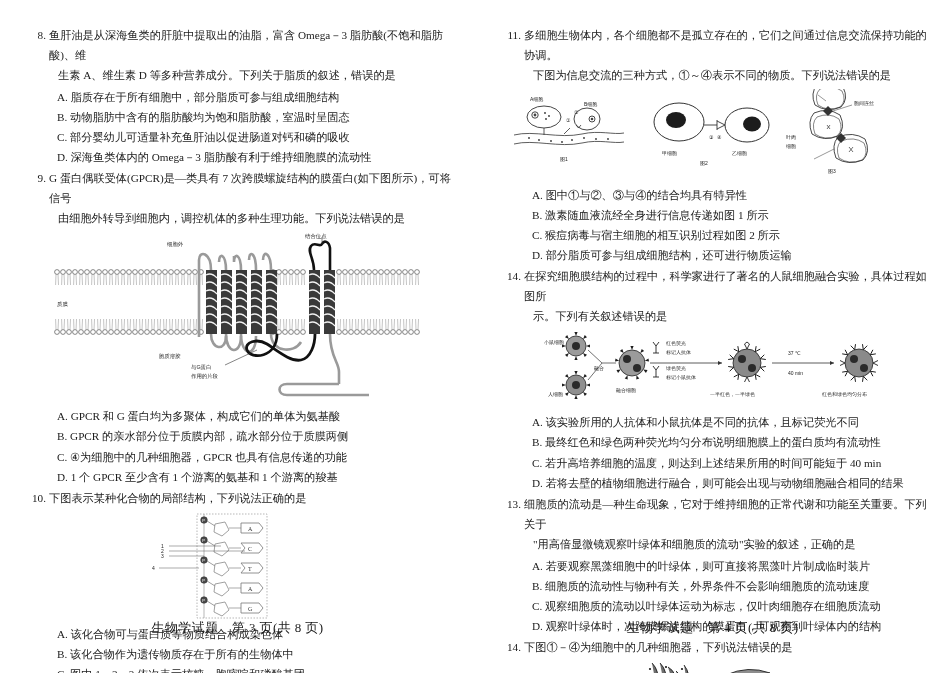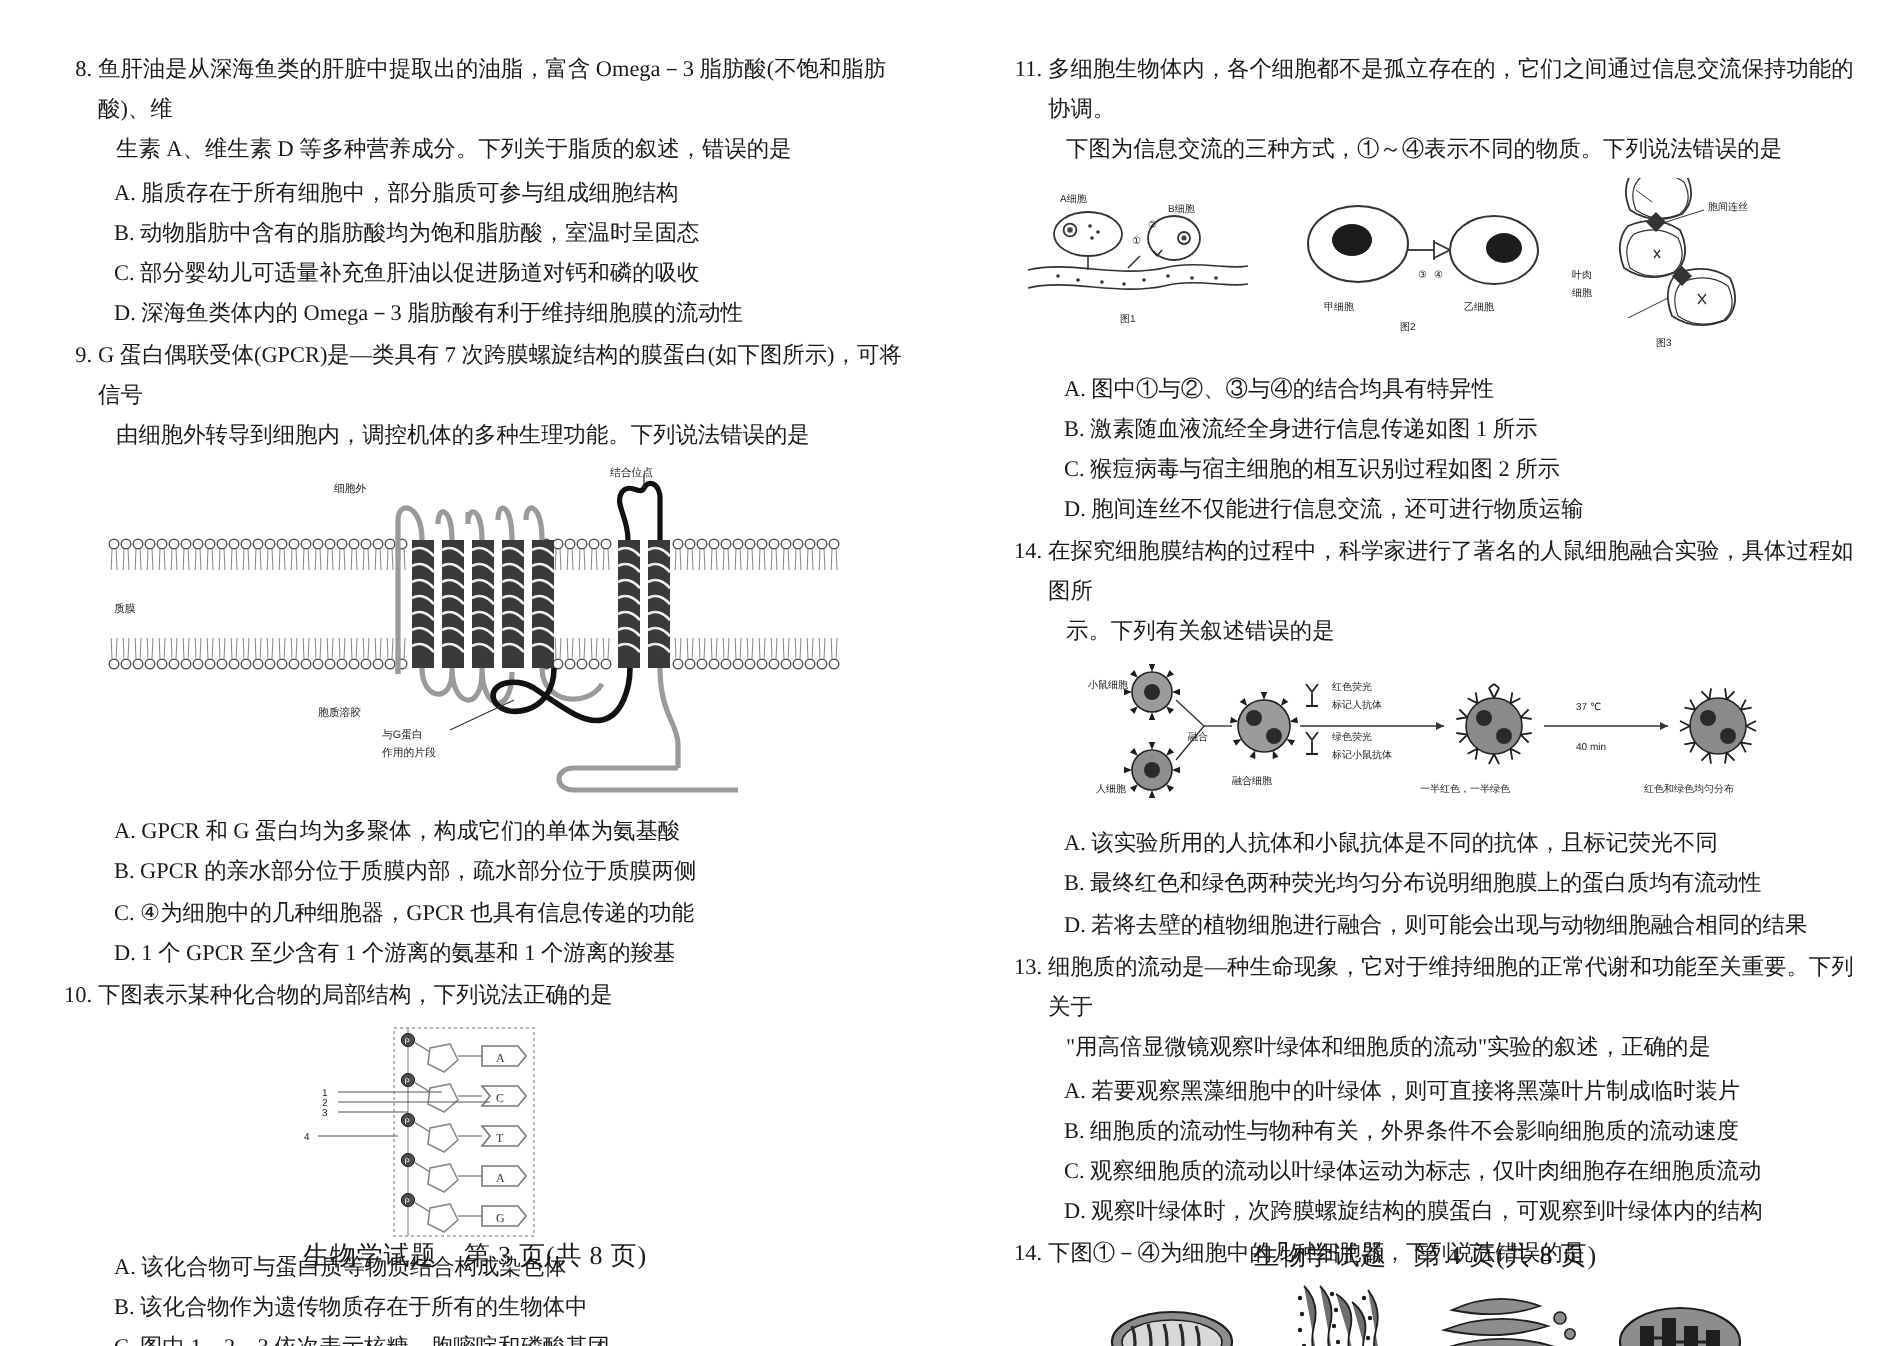--- a/index.html
+++ b/index.html
@@ -580,21 +580,21 @@
         <text class="lbl2" x="282" y="50">叶肉</text>
         <text class="lbl2" x="282" y="59">细胞</text>
         <text class="lbl2" x="324" y="84">图3</text>
       </svg>
     </div>
 
     <div class="opts">
       <div class="opt">A. 图中①与②、③与④的结合均具有特异性</div>
       <div class="opt">B. 激素随血液流经全身进行信息传递如图 1 所示</div>
       <div class="opt">C. 猴痘病毒与宿主细胞的相互识别过程如图 2 所示</div>
-      <div class="opt">D. 胞间连丝不仅能进行信息交流，还可进行物质运输</div>
+      <div class="opt">D. 部分脂质可参与组成细胞结构，还可进行物质运输</div>
     </div>
 
     <div class="q">
       <div class="q-num">14.</div>
       <div class="q-body">
         <span>在探究细胞膜结构的过程中，科学家进行了著名的人鼠细胞融合实验，具体过程如图所</span>
         <span class="cont">示。下列有关叙述错误的是</span>
       </div>
     </div>
 
@@ -803,20 +803,21 @@
         <text class="lbl2" x="90" y="40">融合</text>
         <text class="lbl2" x="112" y="62">融合细胞</text>
         <text class="lbl2" x="206" y="66">一半红色，一半绿色</text>
         <text class="lbl2" x="318" y="66">红色和绿色均匀分布</text>
       </svg>
     </div>
 
     <div class="opts">
       <div class="opt">A. 该实验所用的人抗体和小鼠抗体是不同的抗体，且标记荧光不同</div>
       <div class="opt">B. 最终红色和绿色两种荧光均匀分布说明细胞膜上的蛋白质均有流动性</div>
+      <div class="opt">C. 若升高培养细胞的温度，则达到上述结果所用的时间可能短于 40 min</div>
       <div class="opt">D. 若将去壁的植物细胞进行融合，则可能会出现与动物细胞融合相同的结果</div>
     </div>
 
     <div class="q">
       <div class="q-num">13.</div>
       <div class="q-body">
         <span>细胞质的流动是—种生命现象，它对于维持细胞的正常代谢和功能至关重要。下列关于</span>
         <span class="cont">"用高倍显微镜观察叶绿体和细胞质的流动"实验的叙述，正确的是</span>
       </div>
     </div>

